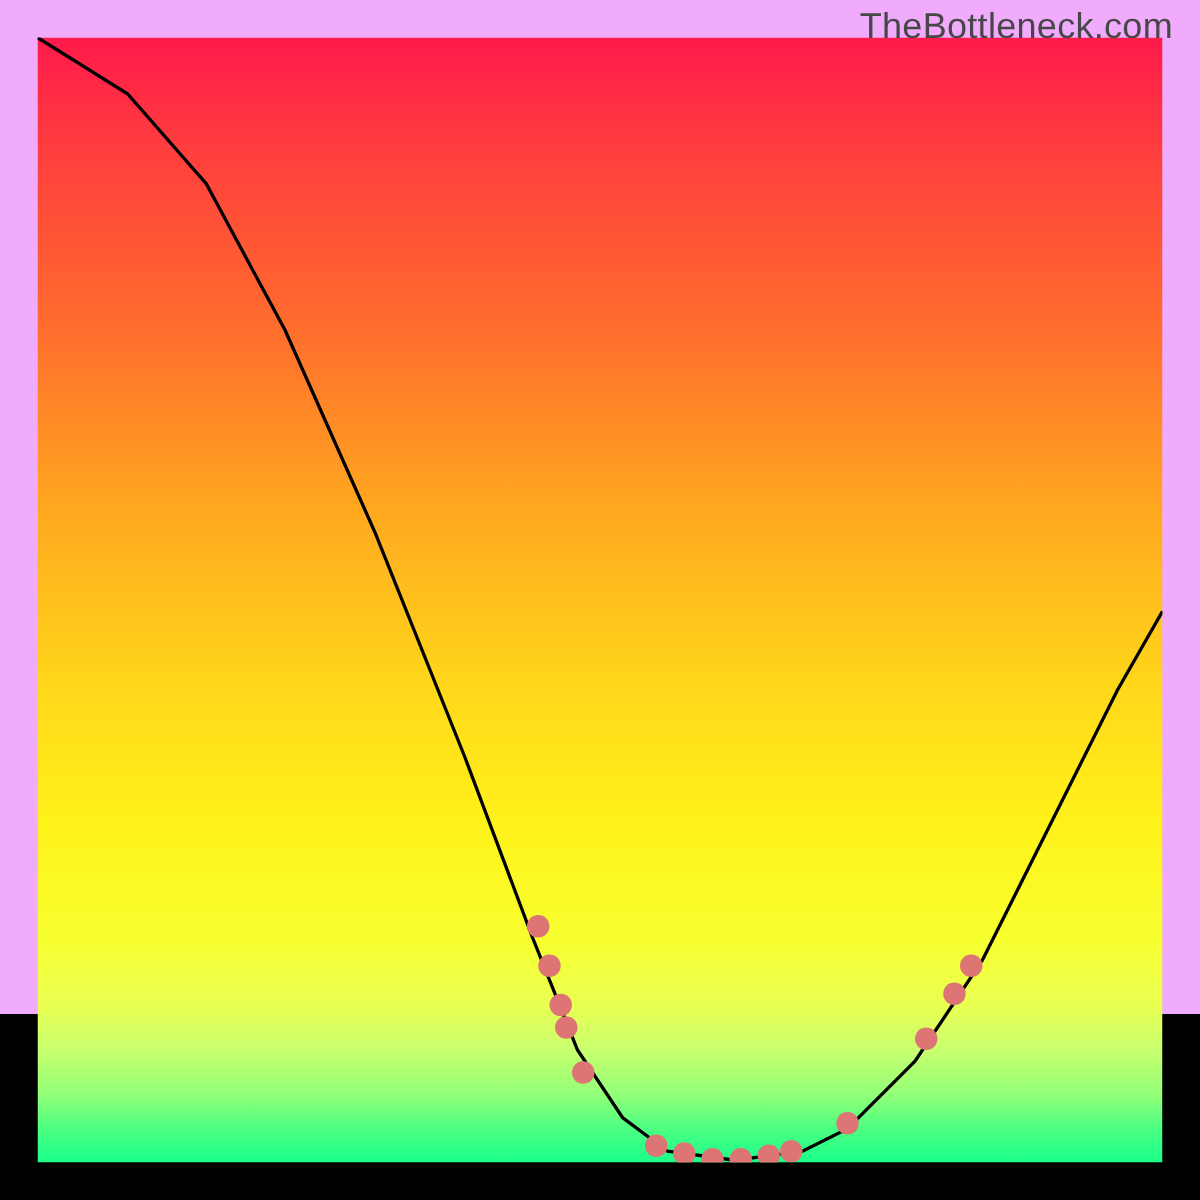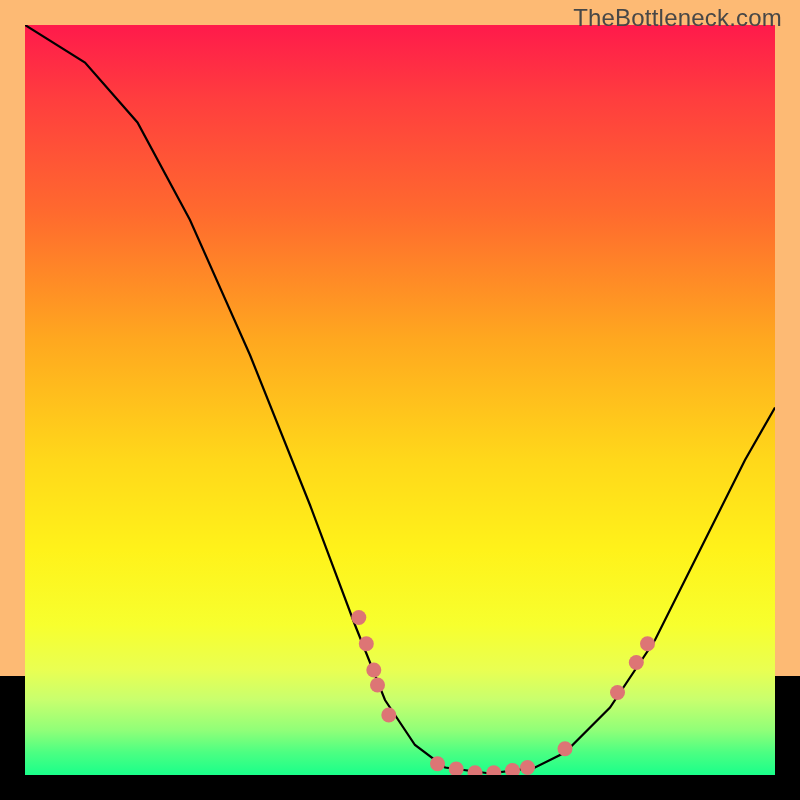--- a/index.html
+++ b/index.html
@@ -8,21 +8,21 @@
     width: 800px;
     height: 800px;
     background: #000;
     font-family: Arial, Helvetica, sans-serif;
     overflow: hidden;
   }
   .frame {
     position: relative;
     width: 800px;
     height: 676px;
-    background: #fdba74;
+    background: #f0abfc;
   }
   .watermark {
     position: absolute;
     top: 4px;
     right: 18px;
     color: #474747;
     font-size: 24px;
     font-weight: 400;
     letter-spacing: 0.2px;
     z-index: 50;

